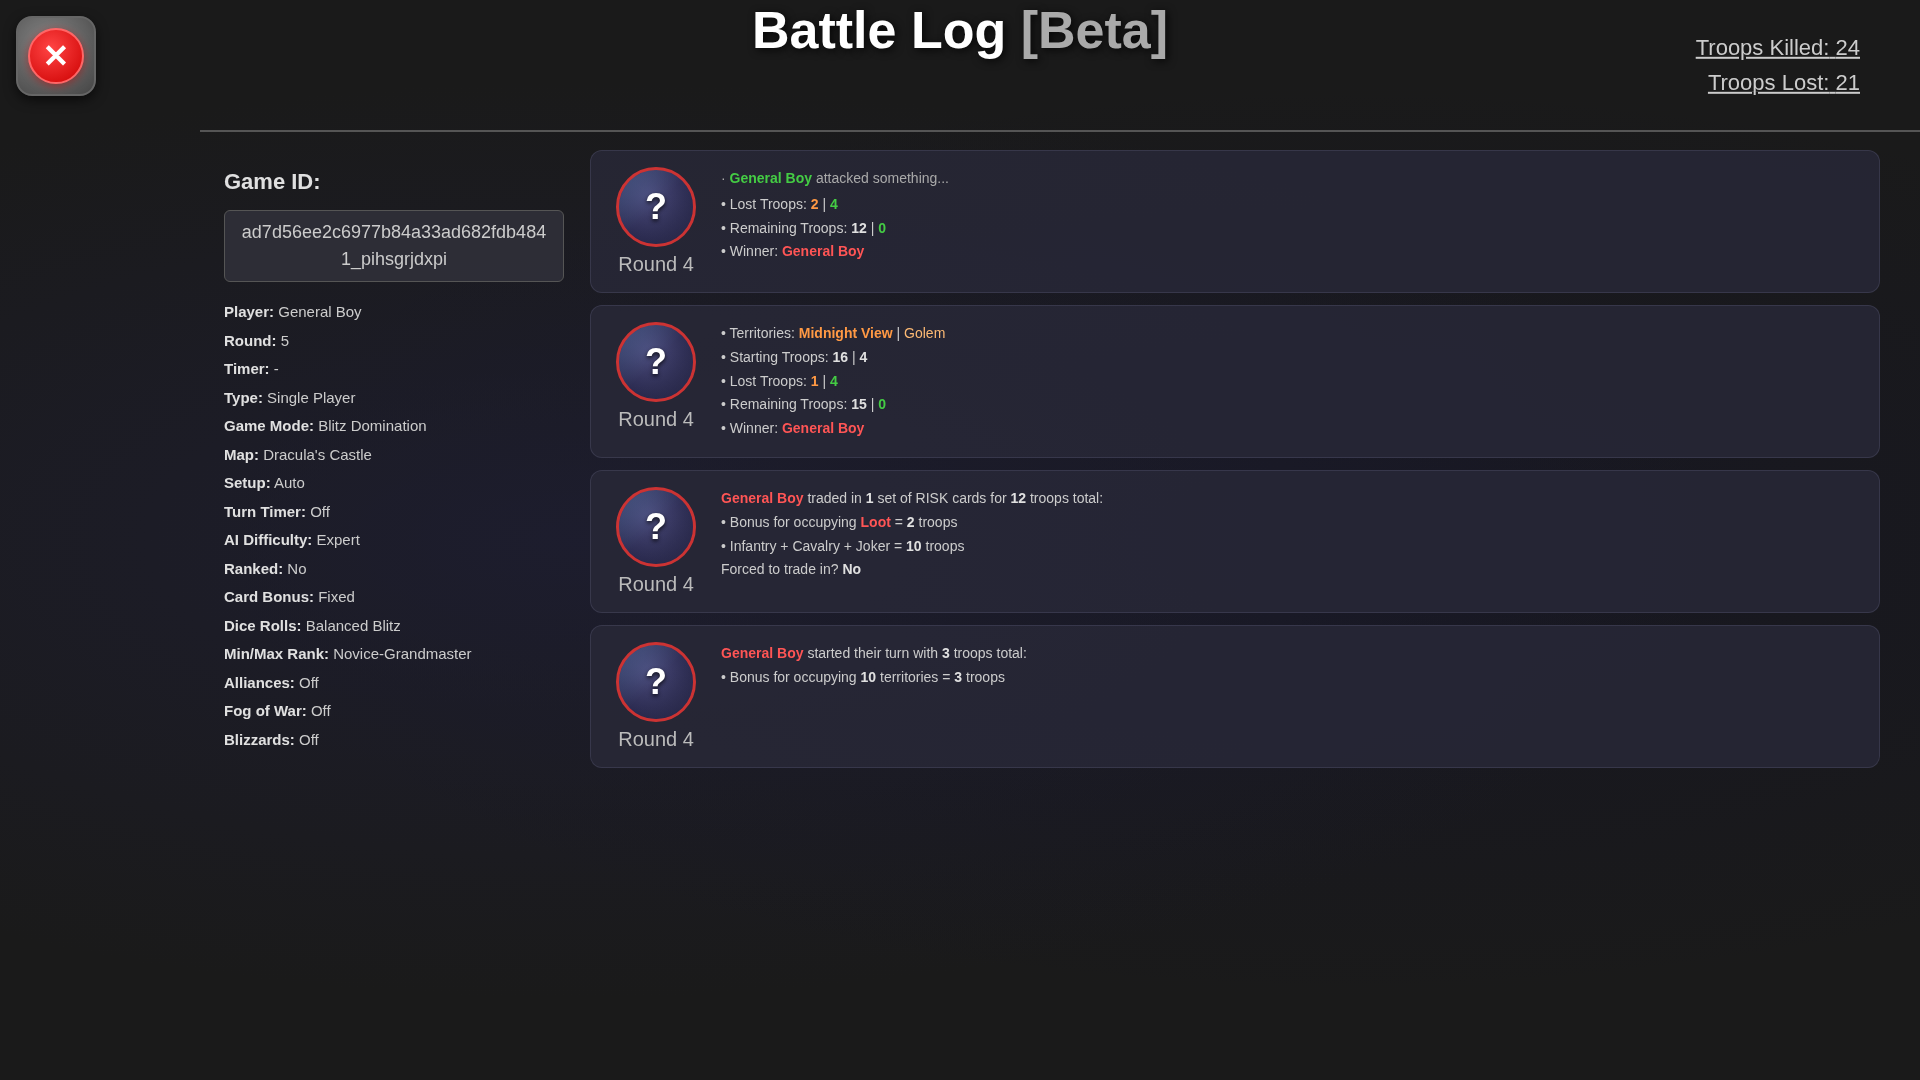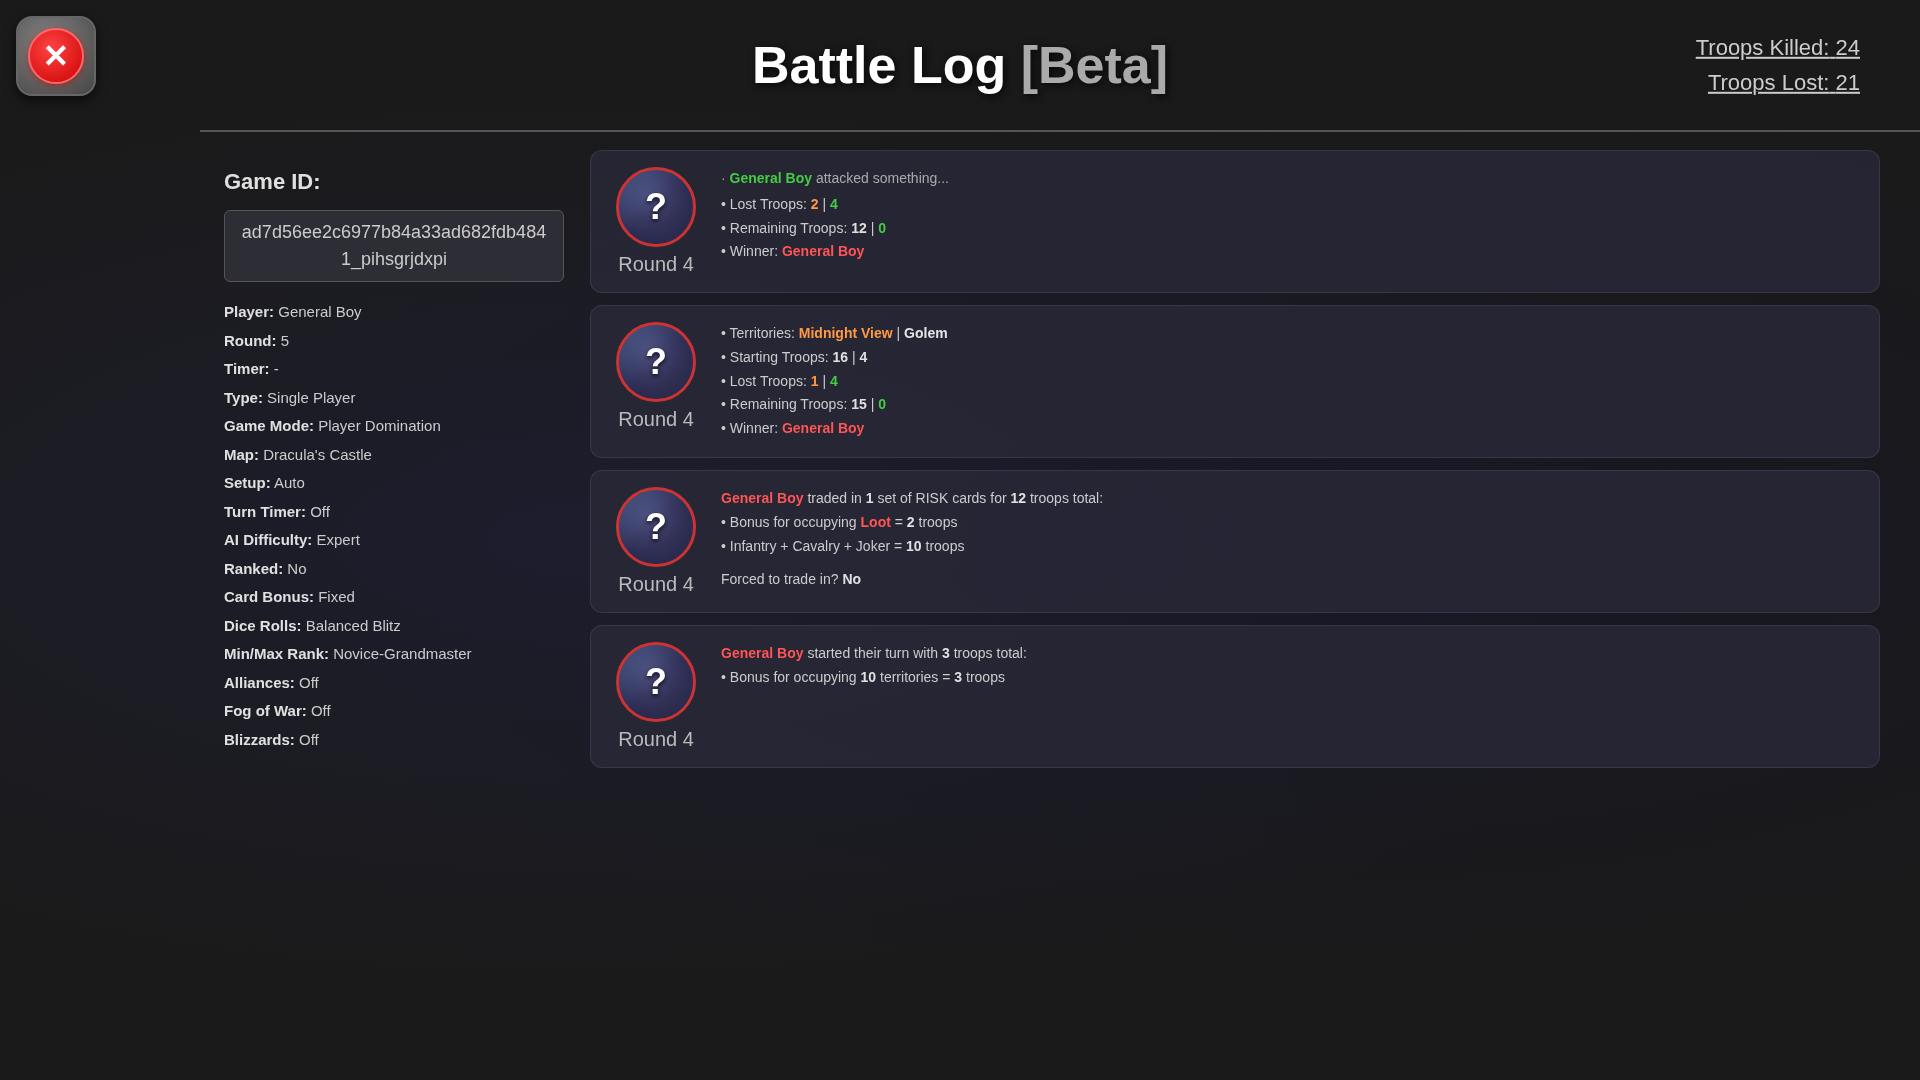--- a/index.html
+++ b/index.html
@@ -70,21 +70,20 @@
     }
 
     
     .header {
       position: absolute;
       top: 0;
       left: 0;
       right: 0;
       height: 130px;
       display: flex;
-      align-items: center;
       justify-content: center;
     }
 
     .header-title {
       font-size: 52px;
       font-weight: 900;
       color: white;
       text-shadow: 2px 2px 8px rgba(0,0,0,0.8);
     }
 
@@ -239,22 +238,22 @@
       color: #ff5555;
       font-weight: bold;
     }
 
     .highlight-orange {
       color: #ff9944;
       font-weight: bold;
     }
 
     .highlight-teal {
-      color: #e5e5e5;
-      font-weight: bold;
+      color: #fdba74;
+      font-weight: normal;
     }
 
     .highlight-green {
       color: #44cc44;
       font-weight: bold;
     }
 
     .highlight-bold {
       color: #e0e0e0;
       font-weight: bold;
@@ -302,21 +301,21 @@
     <div class="info-row">
       <span class="label">Timer:</span>
       <span>-</span>
     </div>
     <div class="info-row">
       <span class="label">Type:</span>
       <span>Single Player</span>
     </div>
     <div class="info-row">
       <span class="label">Game Mode:</span>
-      <span>Player Domination</span>
+      <span>Blitz Domination</span>
     </div>
     <div class="info-row">
       <span class="label">Map:</span>
       <span>Dracula's Castle</span>
     </div>
     <div class="info-row">
       <span class="label">Setup:</span>
       <span>Auto</span>
     </div>
     <div class="info-row">
@@ -401,21 +400,21 @@
         <div>
           <span class="player-name-red">General Boy</span>
           <span> traded in </span>
           <span class="highlight-bold">1</span>
           <span> set of RISK cards for </span>
           <span class="highlight-bold">12</span>
           <span> troops total:</span>
         </div>
         <div>• Bonus for occupying <span class="player-name-red">Loot</span> = <span class="highlight-bold">2</span> troops</div>
         <div>• Infantry + Cavalry + Joker = <span class="highlight-bold">10</span> troops</div>
-        <div style="margin-top: 10px;">Forced to trade in? <span class="highlight-bold">No</span></div>
+        <div style="">Forced to trade in? <span class="highlight-bold">No</span></div>
       </div>
     </div>
 
     <div class="log-entry">
       <div class="avatar-col">
         <div class="avatar-circle">
           <span class="avatar-q">?</span>
         </div>
         <div class="avatar-round">Round 4</div>
       </div>

